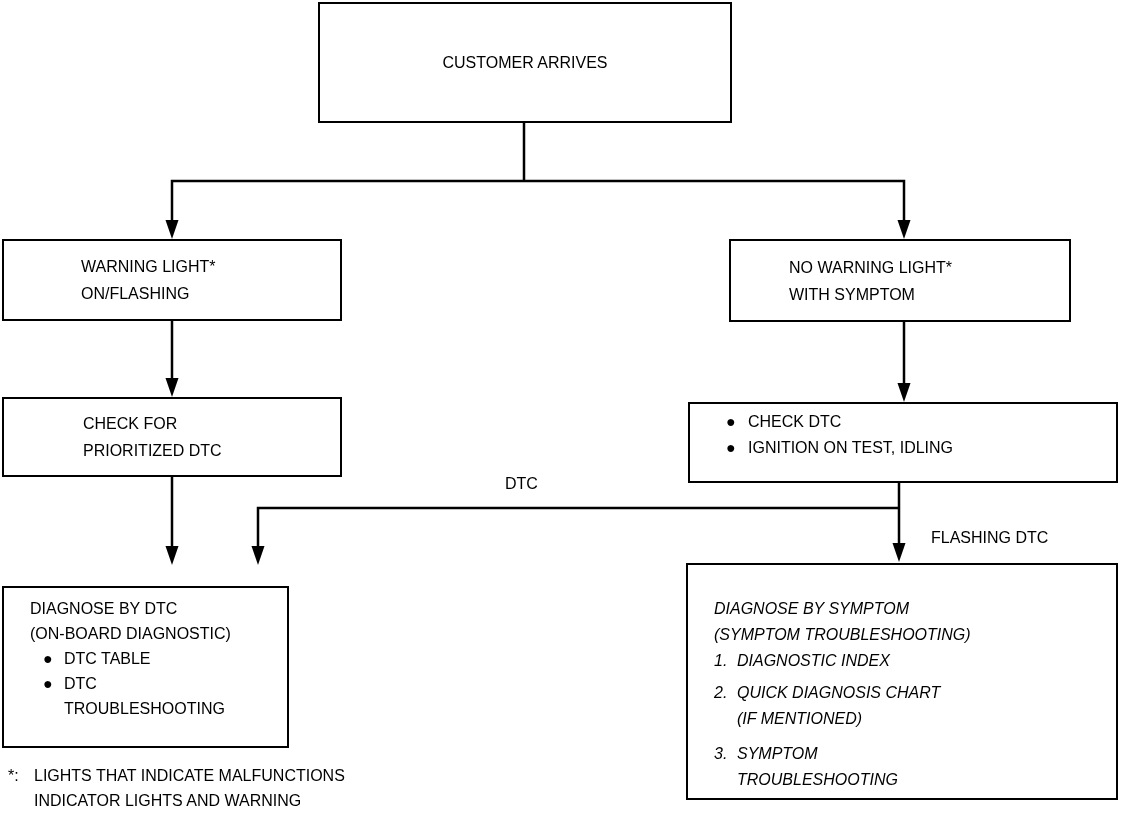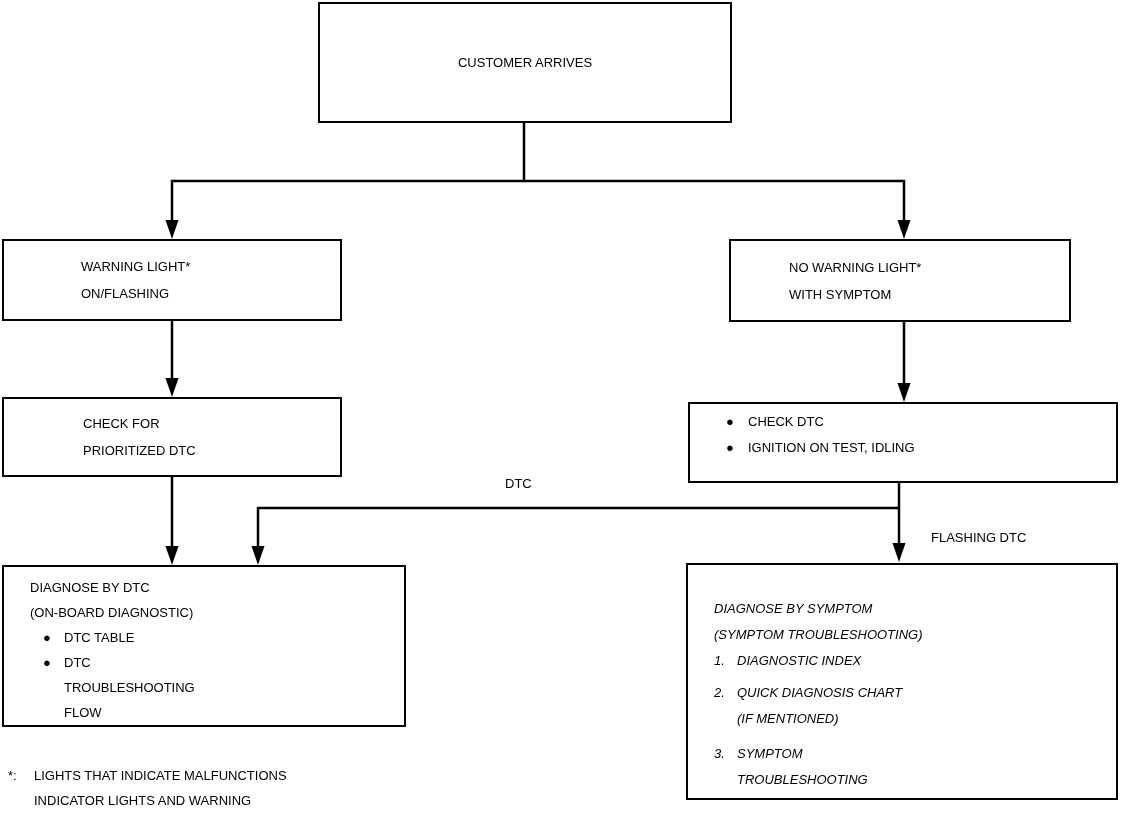--- a/index.html
+++ b/index.html
@@ -1,33 +1,33 @@
 <!DOCTYPE html>
 <html><head>
 <meta charset="utf-8">
 <style>
   html,body { margin:0; padding:0; background:#fff; }
   .canvas {
     position:relative; width:1121px; height:824px; background:#ffffff;
-    font-family:"Liberation Sans", sans-serif; color:#000; font-size:13px;
+    font-family:"Liberation Sans", sans-serif; color:#000; font-size:16px;
     line-height:27px; overflow:hidden;
   }
   svg.edges { position:absolute; left:0; top:0; z-index:0; }
   .box {
     position:absolute; box-sizing:border-box; border:2.5px solid #000;
     background:#fff; z-index:1;
   }
   .lbl { position:absolute; z-index:1; white-space:nowrap; }
   #b-customer { left:318px; top:2px; width:414px; height:121px;
                 display:flex; align-items:center; justify-content:center; text-align:center; }
   #b-warning   { left:2px;   top:239px; width:340px; height:82px;  padding:12px 4px 0 77px; }
   #b-nowarning { left:729px; top:239px; width:342px; height:83px;  padding:13px 4px 0 58px; }
   #b-checkprio { left:2px;   top:397px; width:340px; height:80px;  padding:11px 4px 0 79px; }
   #b-checkdtc  { left:688px; top:402px; width:430px; height:81px;  padding:5px 4px 0 36px; line-height:26px; }
-  #b-diagdtc   { left:2px;   top:565px; width:404px; height:162px; padding:8px 4px 12px 26px; line-height:25px; }
+  #b-diagdtc   { left:2px;   top:586px; width:287px; height:162px; padding:8px 4px 12px 26px; line-height:25px; }
   #b-diagsym   { left:686px; top:563px; width:432px; height:237px; padding:31px 4px 0 26px; line-height:26px;font-style:italic; }
   .row { display:flex; }
   .bullet  { display:inline-block; width:22px; flex:0 0 22px; }
   .bullet2 { display:inline-block; width:21px; flex:0 0 21px; }
   .ind13 { padding-left:13px; }
   .num { display:inline-block; width:23px; flex:0 0 23px; }
   .m6 { margin-top:6px; }
   .m9 { margin-top:9px; }
   #lbl-dtc     { left:505px; top:470px; }
   #lbl-without { left:931px; top:524px; }
@@ -94,24 +94,20 @@
       <span>DTC TABLE</span>
     </div>
     <div class="row ind13">
       <span class="bullet2">●</span>
       <span>DTC</span>
     </div>
     <div class="row ind13">
       <span class="bullet2"></span>
       <span>TROUBLESHOOTING</span>
     </div>
-    <div class="row ind13">
-      <span class="bullet2"></span>
-      <span>FLOW</span>
-    </div>
   </div>
 
   <div class="box" id="b-diagsym">
     <div>DIAGNOSE BY SYMPTOM</div>
     <div>(SYMPTOM TROUBLESHOOTING)</div>
     <div class="row">
       <span class="num">1.</span>
       <span>DIAGNOSTIC INDEX</span>
     </div>
     <div class="row m6">

